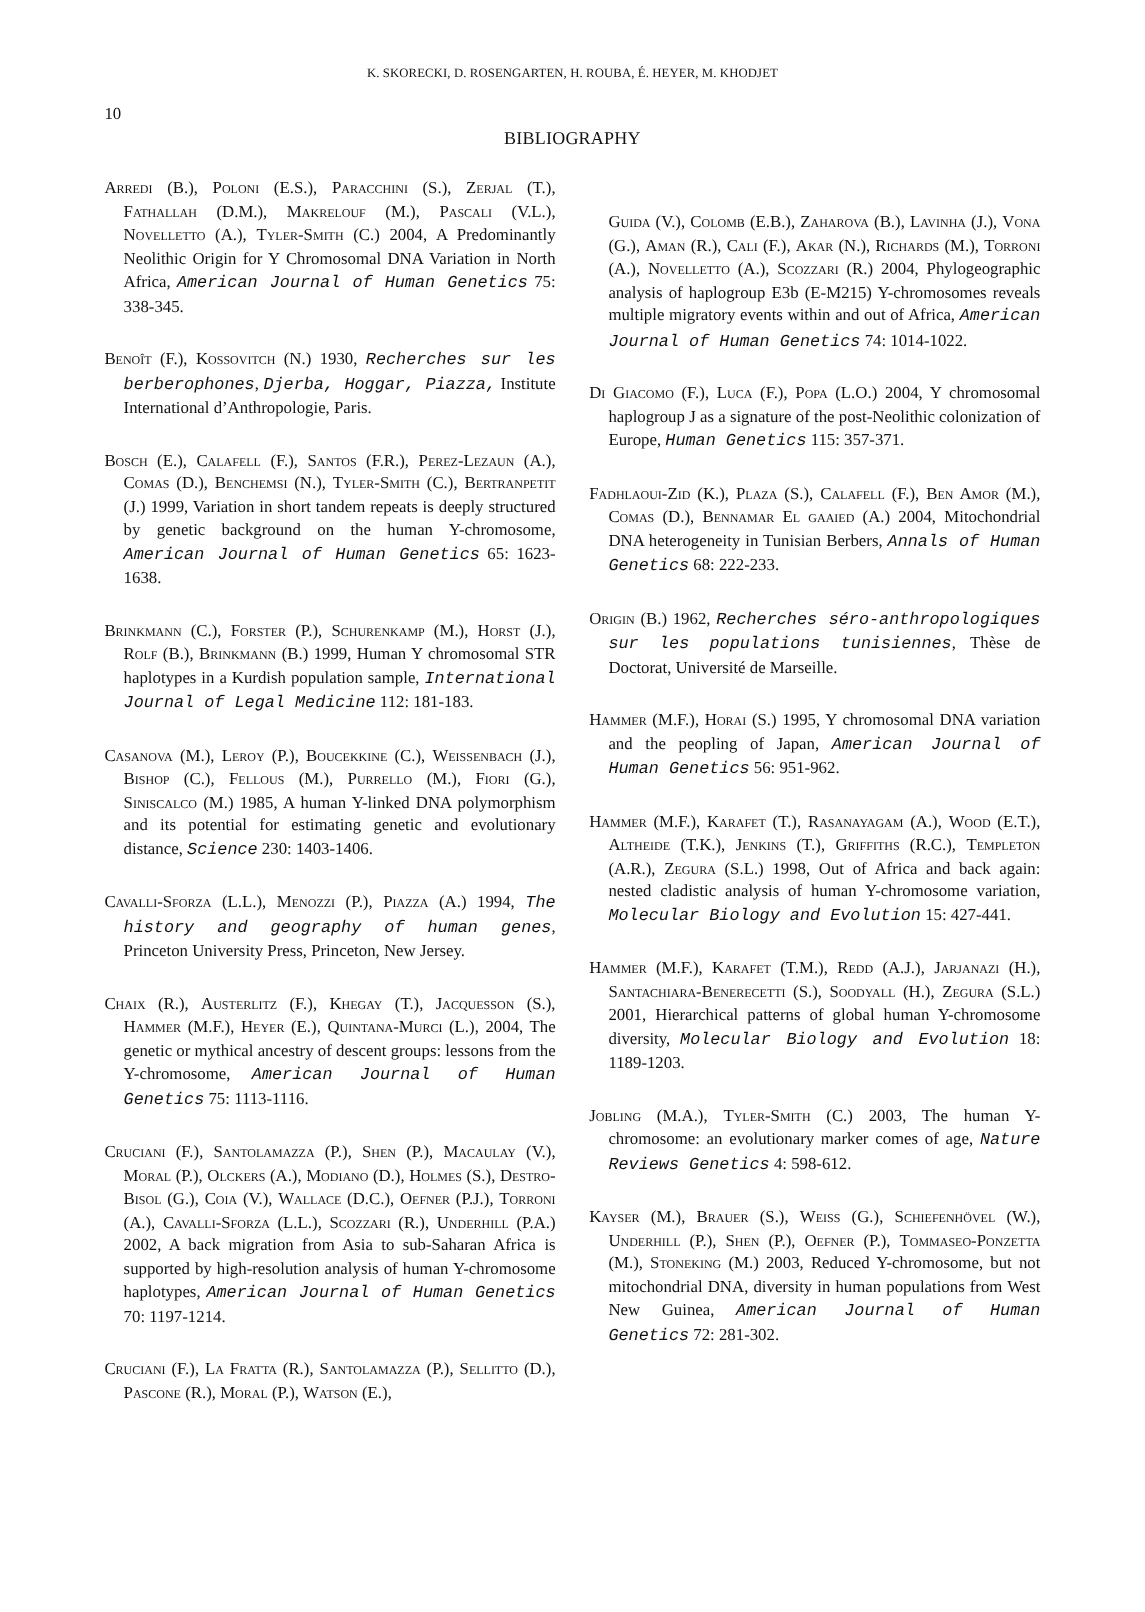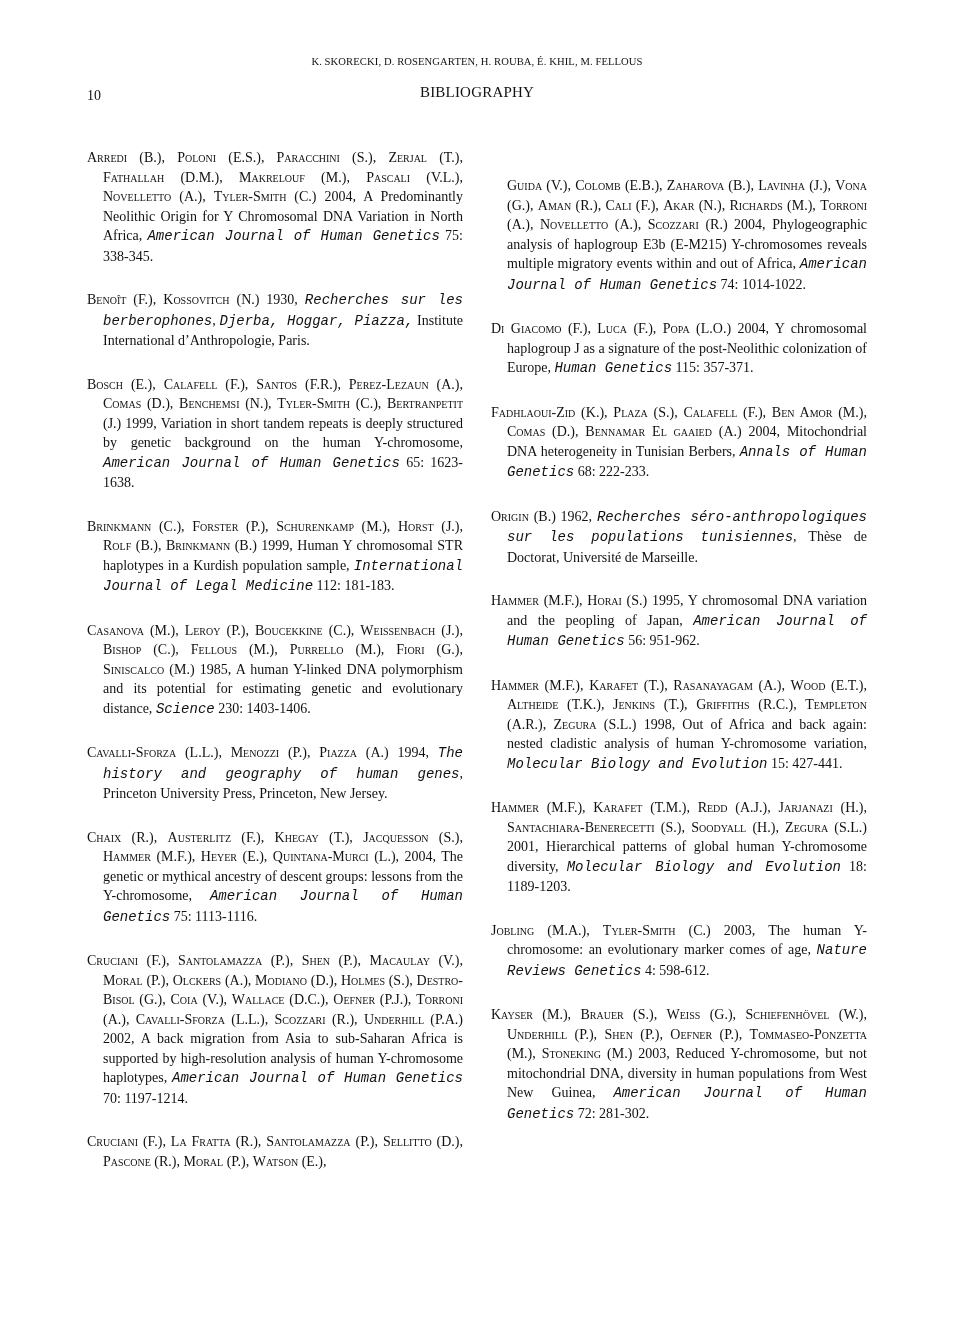--- a/index.html
+++ b/index.html
@@ -8,21 +8,21 @@
       font-family: "Liberation Serif", "DejaVu Serif", serif; color: #111;
     }
     .page-number {
       position: absolute; left: 87px; top: 52px; font-size: 14px; margin-top: 36px;
     }
     .running-head {
       position: absolute; left: 200px; width: 554px; top: 54px;
       text-align: center; font-size: 10.6px; line-height: 15px; letter-spacing: 0.1px;
     }
     .section-title {
-      position: absolute; left: 0; width: 954px; top: 84px;
+      position: absolute; left: 0; width: 954px; top: 108px;
       text-align: center; font-size: 15px; letter-spacing: 0.2px;
     }
     .column {
       position: absolute; top: 148px; width: 376px;
     }
     .col-left { left: 87px; }
     .col-right { left: 491px; margin-top: 28px; }
     .entry {
       font-size: 14px; line-height: 19.5px; text-align: justify;
       padding-left: 16px; text-indent: -16px; margin: 0 0 24px 0;
@@ -30,21 +30,21 @@
     .entry.cont { text-indent: 0; }
     .sc { font-variant: small-caps; }
     .it { font-style: italic; font-family: Liberation Mono, monospace; }
   </style>
 </head>
 <body>
 
 <div>
   <div class="page-number">10</div>
   <div class="running-head">
-    <div>K. SKORECKI, D. ROSENGARTEN, H. ROUBA, É. KHIL, M. FELLOUS</div>
+    <div>K. SKORECKI, D. ROSENGARTEN, H. ROUBA, É. HEYER, M. KHODJET</div>
   </div>
   <div class="section-title">BIBLIOGRAPHY</div>
 </div>
 
 <div class="column col-left">
     <p class="entry"><span class="sc">Arredi</span><span class=""> (B.), </span><span class="sc">Poloni</span><span class=""> (E.S.), </span><span class="sc">Paracchini</span><span class=""> (S.), </span><span class="sc">Zerjal</span><span class=""> (T.), </span><span class="sc">Fathallah</span><span class=""> (D.M.), </span><span class="sc">Makrelouf</span><span class=""> (M.), </span><span class="sc">Pascali</span><span class=""> (V.L.), </span><span class="sc">Novelletto</span><span class=""> (A.), </span><span class="sc">Tyler-Smith</span><span class=""> (C.) 2004, A Predominantly Neolithic Origin for Y Chromosomal DNA Variation in North Africa, </span><span class="it">American Journal of Human Genetics</span><span class=""> 75: 338-345.</span></p>
     <p class="entry"><span class="sc">Benoît</span><span class=""> (F.), </span><span class="sc">Kossovitch</span><span class=""> (N.) 1930, </span><span class="it">Recherches sur les berberophones</span><span class="">, </span><span class="it">Djerba, Hoggar, Piazza,</span><span class=""> Institute International d’Anthropologie, Paris.</span></p>
     <p class="entry"><span class="sc">Bosch</span><span class=""> (E.), </span><span class="sc">Calafell</span><span class=""> (F.), </span><span class="sc">Santos</span><span class=""> (F.R.), </span><span class="sc">Perez-Lezaun</span><span class=""> (A.), </span><span class="sc">Comas</span><span class=""> (D.), </span><span class="sc">Benchemsi</span><span class=""> (N.), </span><span class="sc">Tyler-Smith</span><span class=""> (C.), </span><span class="sc">Bertranpetit</span><span class=""> (J.) 1999, Variation in short tandem repeats is deeply structured by genetic background on the human Y-chromosome, </span><span class="it">American Journal of Human Genetics</span><span class=""> 65: 1623-1638.</span></p>
     <p class="entry"><span class="sc">Brinkmann</span><span class=""> (C.), </span><span class="sc">Forster</span><span class=""> (P.), </span><span class="sc">Schurenkamp</span><span class=""> (M.), </span><span class="sc">Horst</span><span class=""> (J.), </span><span class="sc">Rolf</span><span class=""> (B.), </span><span class="sc">Brinkmann</span><span class=""> (B.) 1999, Human Y chromosomal STR haplotypes in a Kurdish population sample, </span><span class="it">International Journal of Legal Medicine</span><span class=""> 112: 181-183.</span></p>
     <p class="entry"><span class="sc">Casanova</span><span class=""> (M.), </span><span class="sc">Leroy</span><span class=""> (P.), </span><span class="sc">Boucekkine</span><span class=""> (C.), </span><span class="sc">Weissenbach</span><span class=""> (J.), </span><span class="sc">Bishop</span><span class=""> (C.), </span><span class="sc">Fellous</span><span class=""> (M.), </span><span class="sc">Purrello</span><span class=""> (M.), </span><span class="sc">Fiori</span><span class=""> (G.), </span><span class="sc">Siniscalco</span><span class=""> (M.) 1985, A human Y-linked DNA polymorphism and its potential for estimating genetic and evolutionary distance, </span><span class="it">Science</span><span class=""> 230: 1403-1406.</span></p>

